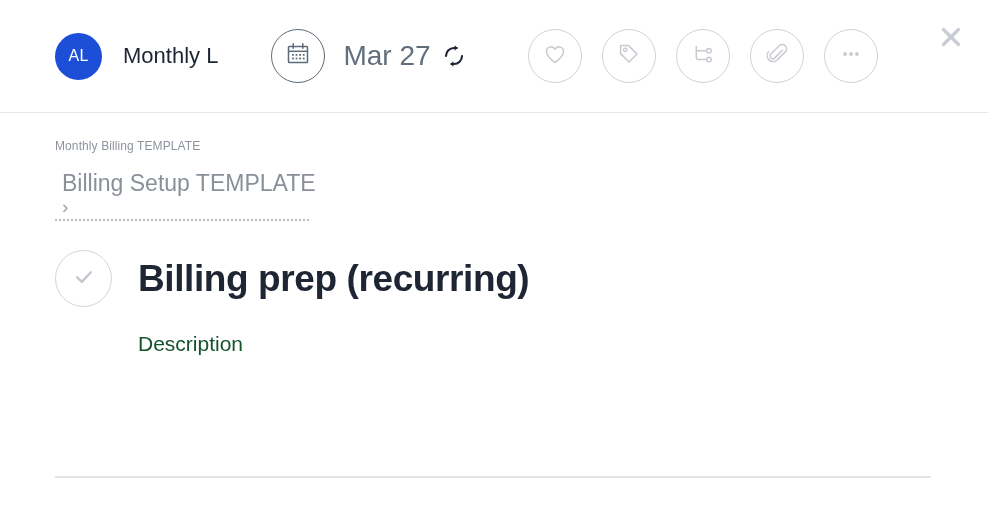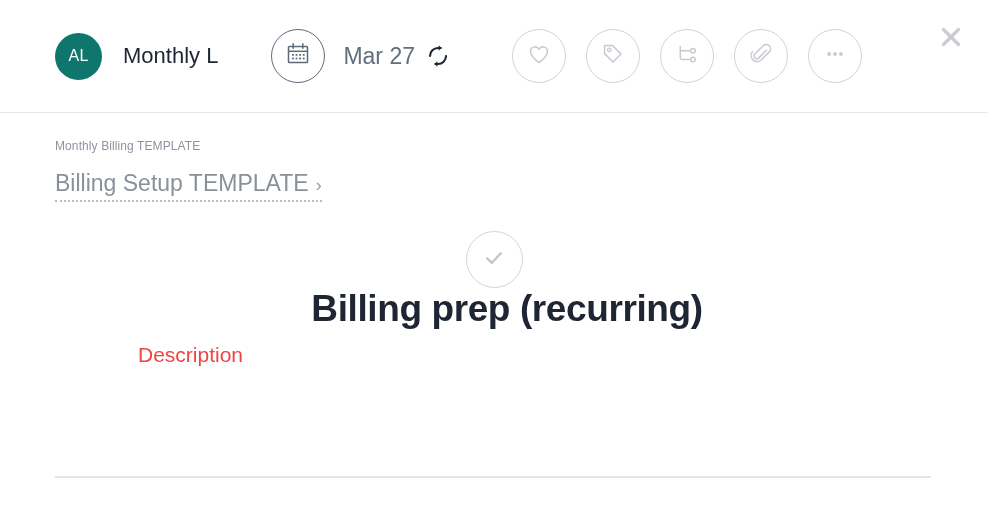--- a/index.html
+++ b/index.html
@@ -37,21 +37,21 @@
   .assignee-block {
     display: flex;
     align-items: center;
     flex: 0 0 auto;
   }
 
   .avatar {
     width: 47px;
     height: 47px;
     border-radius: 50%;
-    background: #0f766e;
+    background: #1d4ed8;
     color: #ffffff;
     display: flex;
     align-items: center;
     justify-content: center;
     font-size: 16px;
     font-weight: 400;
     letter-spacing: 0.3px;
     flex: 0 0 auto;
   }
 
@@ -83,21 +83,21 @@
     flex: 0 0 auto;
     background: #ffffff;
   }
 
   .icon-circle.dark-border {
     border-color: #5e6b7a;
   }
 
   .duedate-text {
     margin-left: 18px;
-    font-size: 23px;
+    font-size: 28px;
     color: #616f7d;
     white-space: nowrap;
   }
 
   .recurring-icon {
     margin-left: 10px;
     display: flex;
     align-items: center;
     flex: 0 0 auto;
   }
@@ -137,34 +137,34 @@
 
   .breadcrumb-section {
     display: inline-flex;
     align-items: baseline;
     margin-top: 17px;
     font-size: 23px;
     color: #8a9099;
     border-bottom: 2px dotted #b9bec6;
     padding-bottom: 3px;
     cursor: pointer;
+    flex-direction: column;
   }
 
   .breadcrumb-chevron {
     margin-left: 7px;
     font-size: 19px;
     color: #9aa0a8;
     line-height: 1;
   }
 
   .title-row {
     display: flex;
     align-items: center;
     margin-top: 29px;
-    flex-direction: column;
   }
 
   .complete-circle {
     width: 57px;
     height: 57px;
     border-radius: 50%;
     border: 1.6px solid #d2d5db;
     display: flex;
     align-items: center;
     justify-content: center;
@@ -177,24 +177,24 @@
   .task-title {
     margin-left: 26px;
     font-size: 37px;
     font-weight: bold;
     color: #1e2533;
     letter-spacing: -0.4px;
     white-space: nowrap;
   }
 
   .description-field {
-    margin-top: 13px;
+    margin-top: 25px;
     margin-left: 83px;
     font-size: 21px;
-    color: #ef4444;
+    color: #14532d;
     cursor: text;
   }
 
   .body-divider {
     position: absolute;
     left: 55px;
     right: 57px;
     top: 363px;
     height: 2px;
     background: #e4e5e8;

